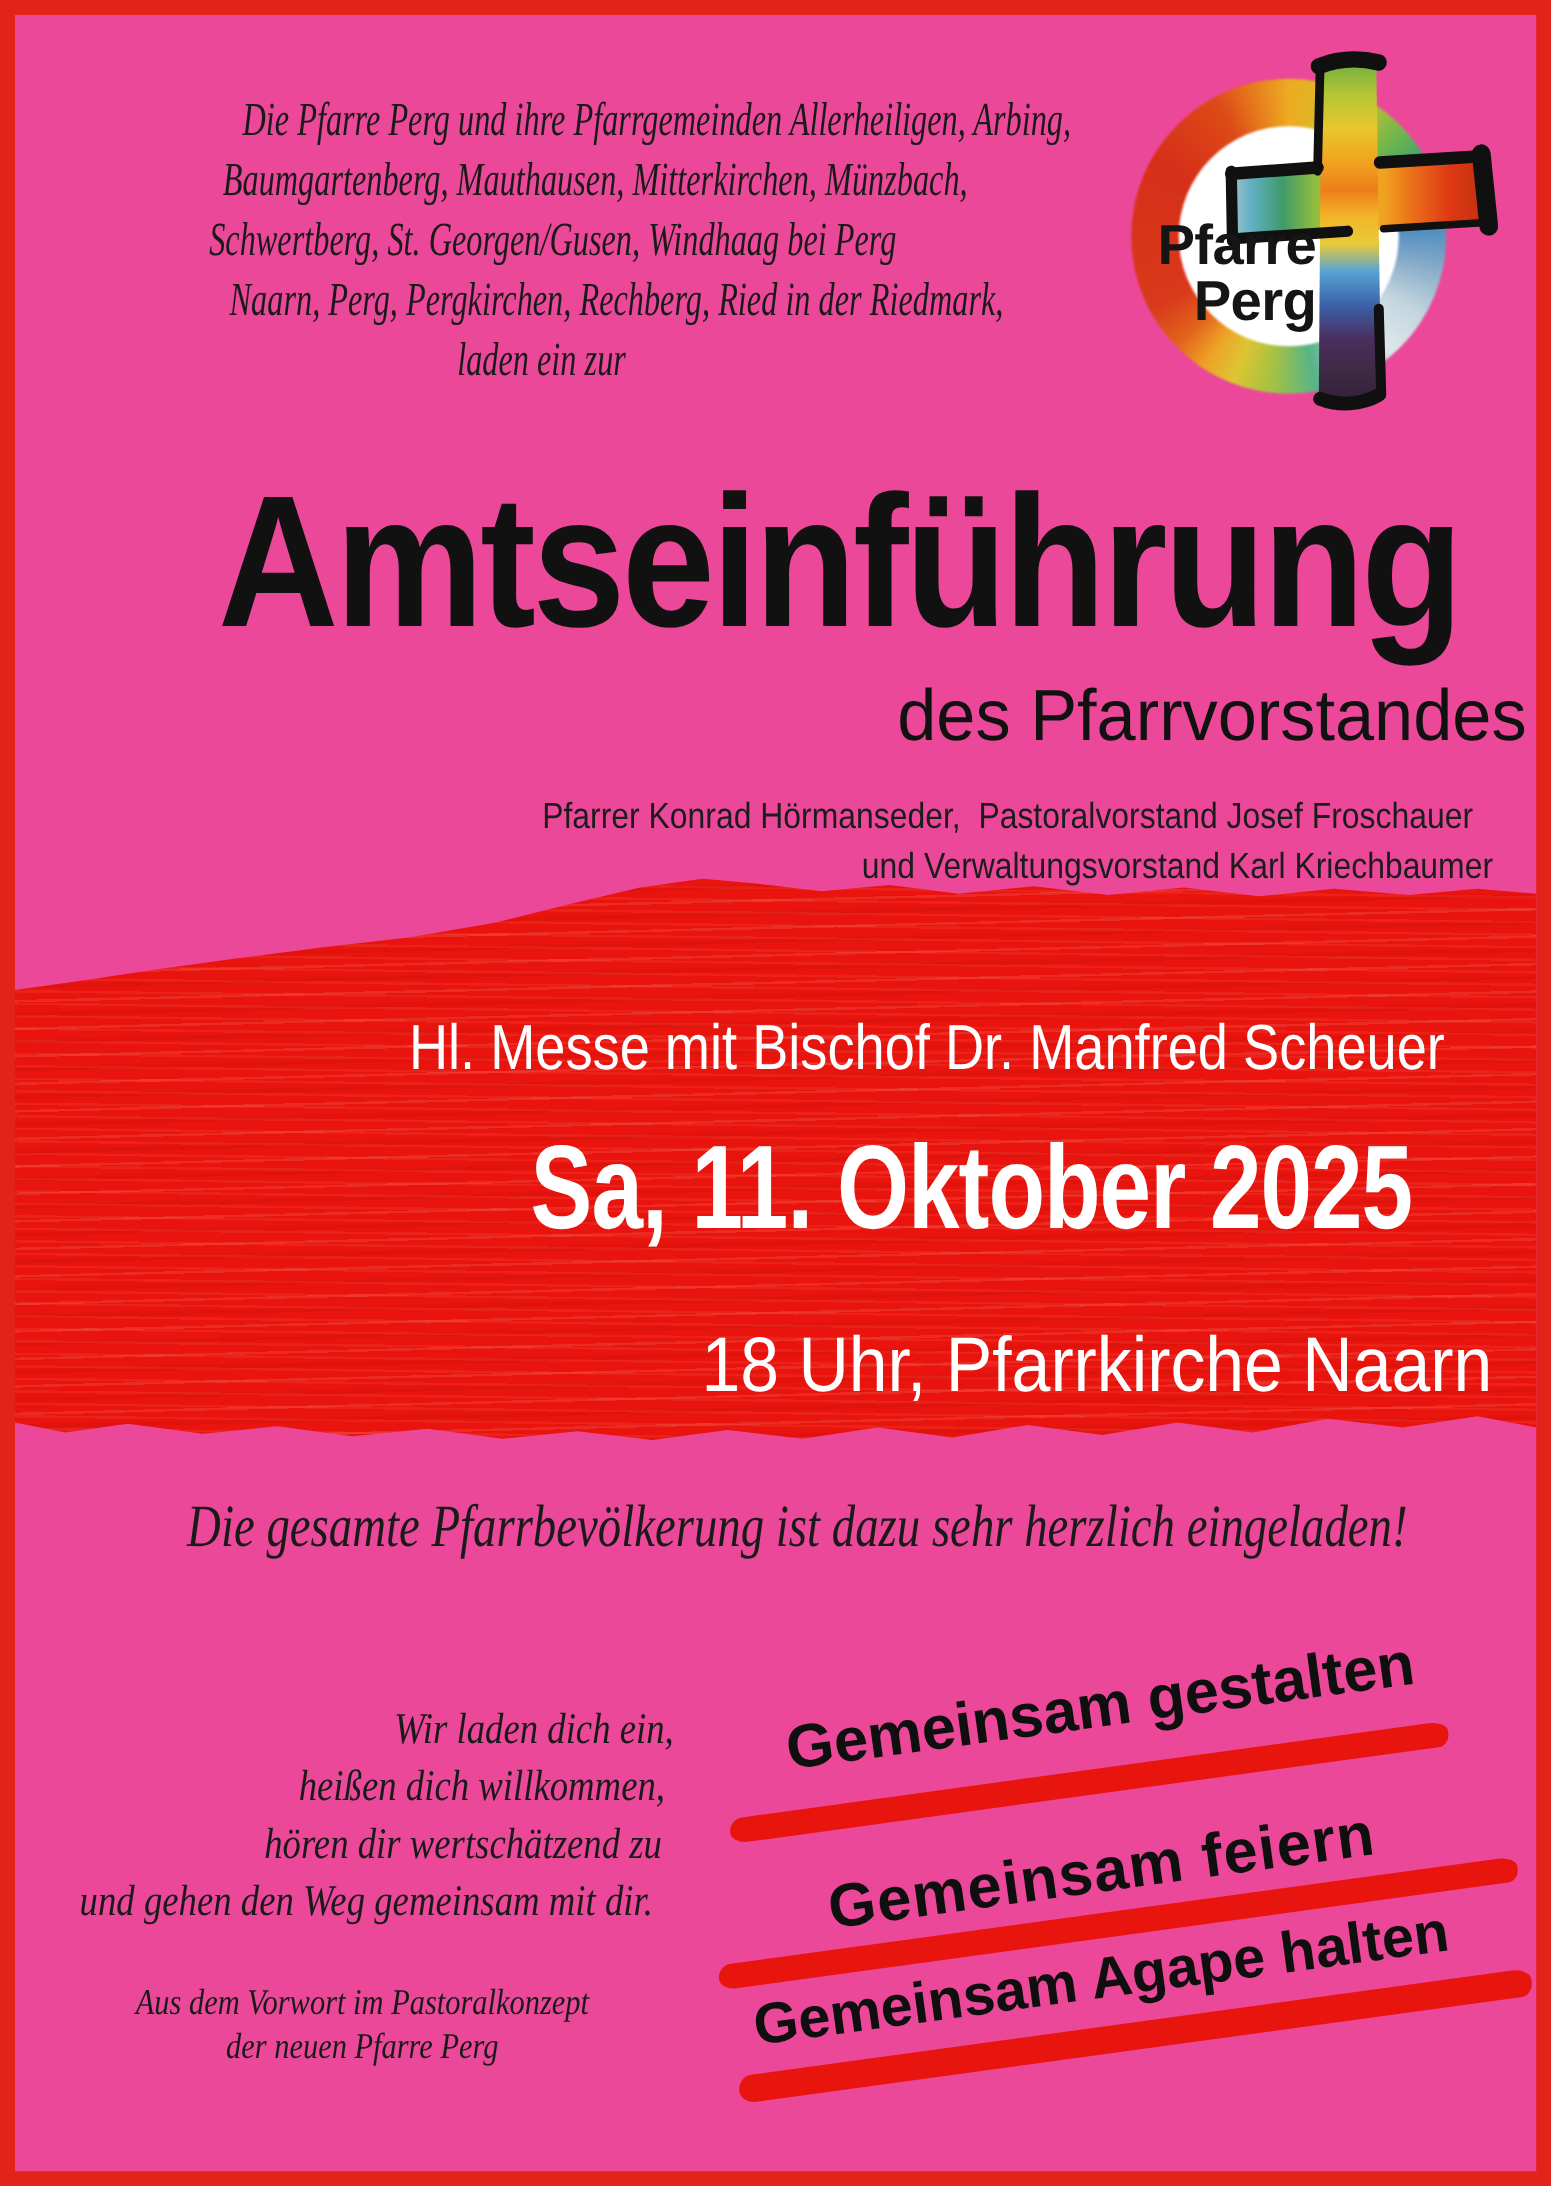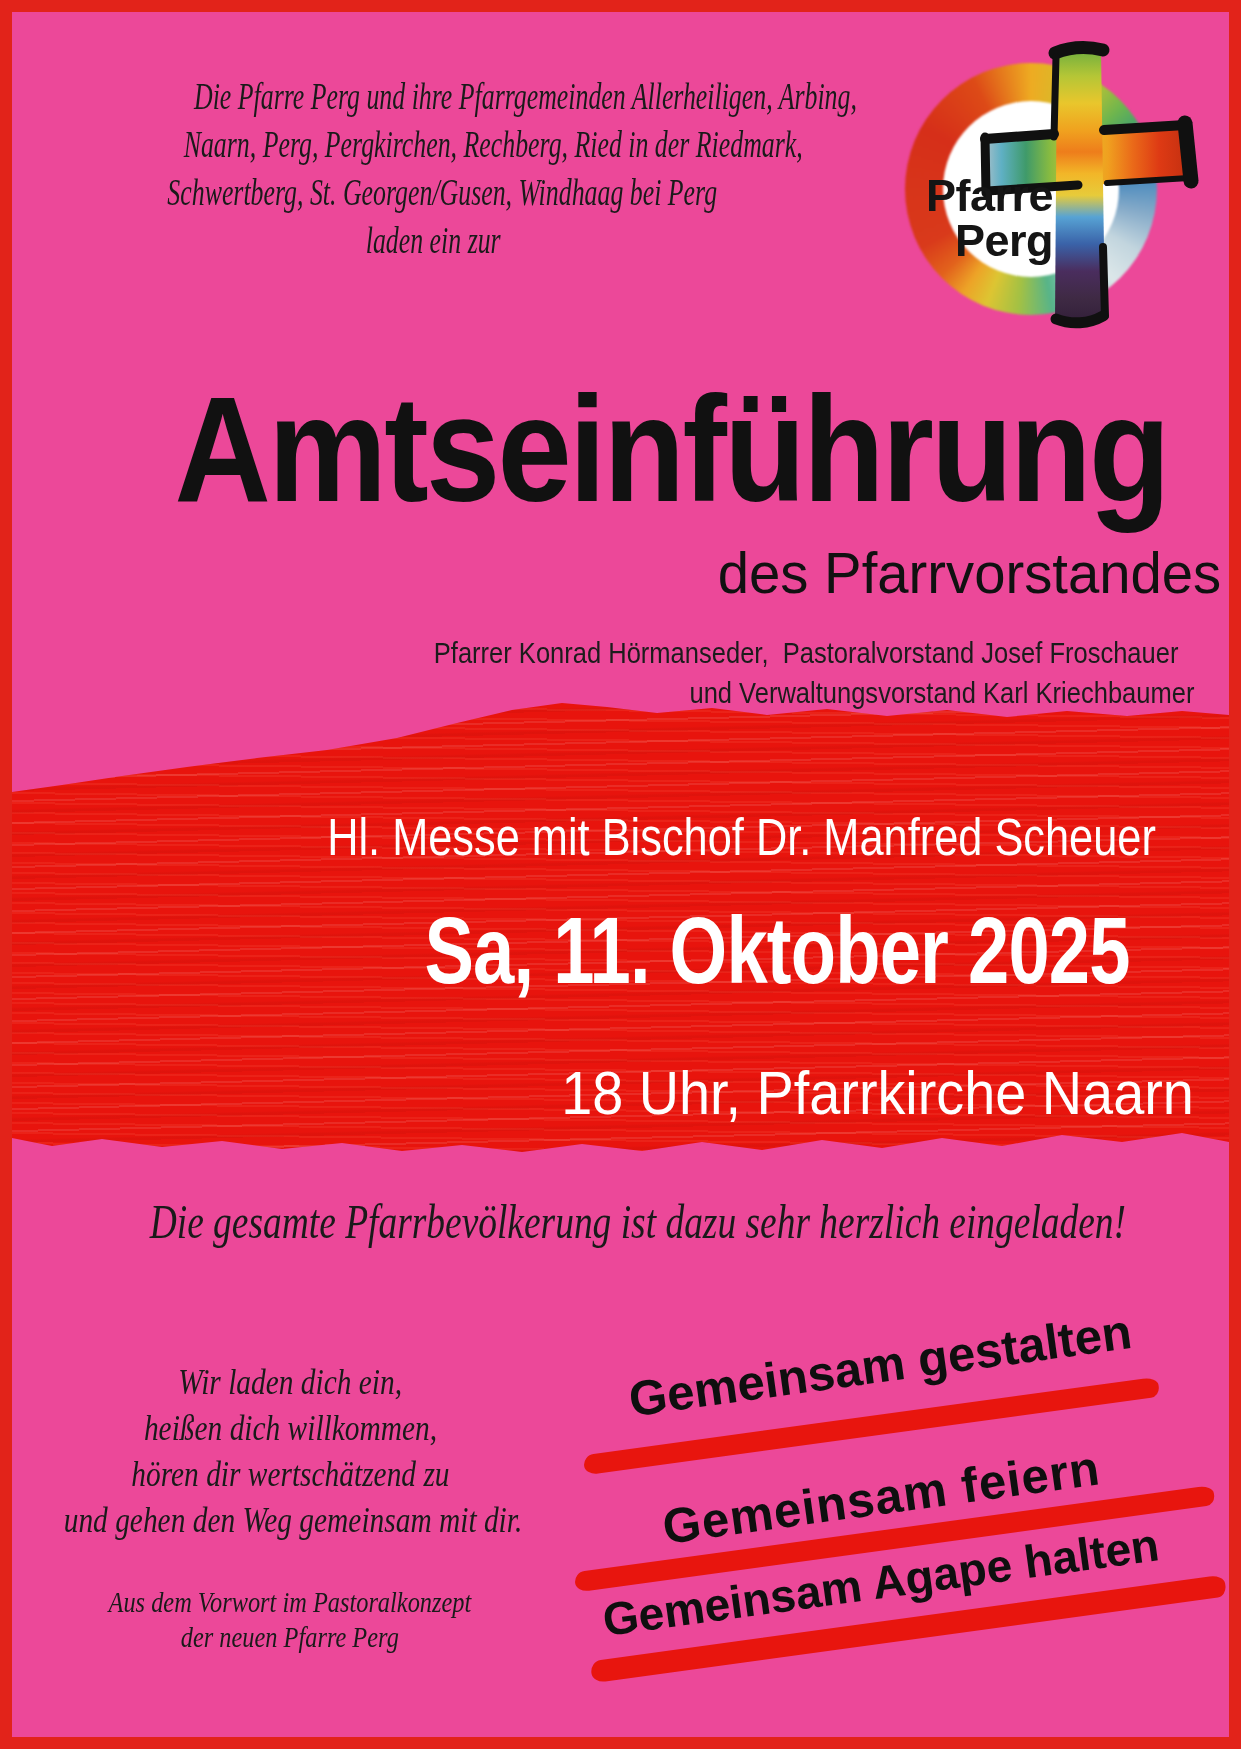--- a/index.html
+++ b/index.html
@@ -67,21 +67,21 @@
   .band-l2 .sq { transform:scaleX(.78); }
   .band-l3 { top:325px; font-size:62px; color:#fff;margin-top:42px; }
   .band-l3 .sq { transform:scaleX(.90); }
 
   
   .invite { top:1182px; font-size:48px; color:#1a1a1a; }
   .invite .sq { transform:scaleX(.78); }
 
   
   .quote { left:8px; top:1348px; width:540px; font-size:35px; line-height:46px; color:#1a1a1a; }
-  .quote div { text-align:center; }
+  .quote div { text-align:right; }
   .quote .sq { transform:scaleX(.84); }
   .attrib { left:8px; top:1573px; width:540px; font-size:29px; line-height:35px; color:#1a1a1a; }
   .attrib div { text-align:center; }
   .attrib .sq { transform:scaleX(.84); }
 
   
   .slogan { width:630px; transform:rotate(-7.8deg); }
   .slogan .txt { text-align:center; font-weight:bold; font-size:49px; line-height:56px;
     color:#0f0f0f; white-space:nowrap; }
   .brush { height:20px; background:#e8150e;
@@ -95,22 +95,23 @@
   .s3 .txt { font-size:46px; letter-spacing:0; }
   .s3 .brush { width:640px; height:22px; margin:11px 0 0 16px; }
 </style>
 </head>
 <body>
 
 <div class="page">
 
   <div class="abs intro cal">
     <div><span class="sq">Die Pfarre Perg und ihre Pfarrgemeinden Allerheiligen, Arbing,</span></div>
+    <div><span class="sq">Baumgartenberg, Mauthausen, Mitterkirchen, Münzbach,</span></div>
+    <div><span class="sq">Schwertberg, St. Georgen/Gusen, Windhaag bei Perg</span></div>
     <div><span class="sq">Naarn, Perg, Pergkirchen, Rechberg, Ried in der Riedmark,</span></div>
-    <div><span class="sq">Schwertberg, St. Georgen/Gusen, Windhaag bei Perg</span></div>
     <div><span class="sq">laden ein zur</span></div>
   </div>
 
   <div class="abs logo">
     <div class="ring"></div>
     <svg class="cross" viewBox="0 0 235 300">
       <defs>
         <linearGradient id="vGrad" x1="0" y1="0" x2="0" y2="1">
           <stop offset="0" stop-color="#6fae3e"></stop>
             <stop offset=".10" stop-color="#b5c636"></stop>

